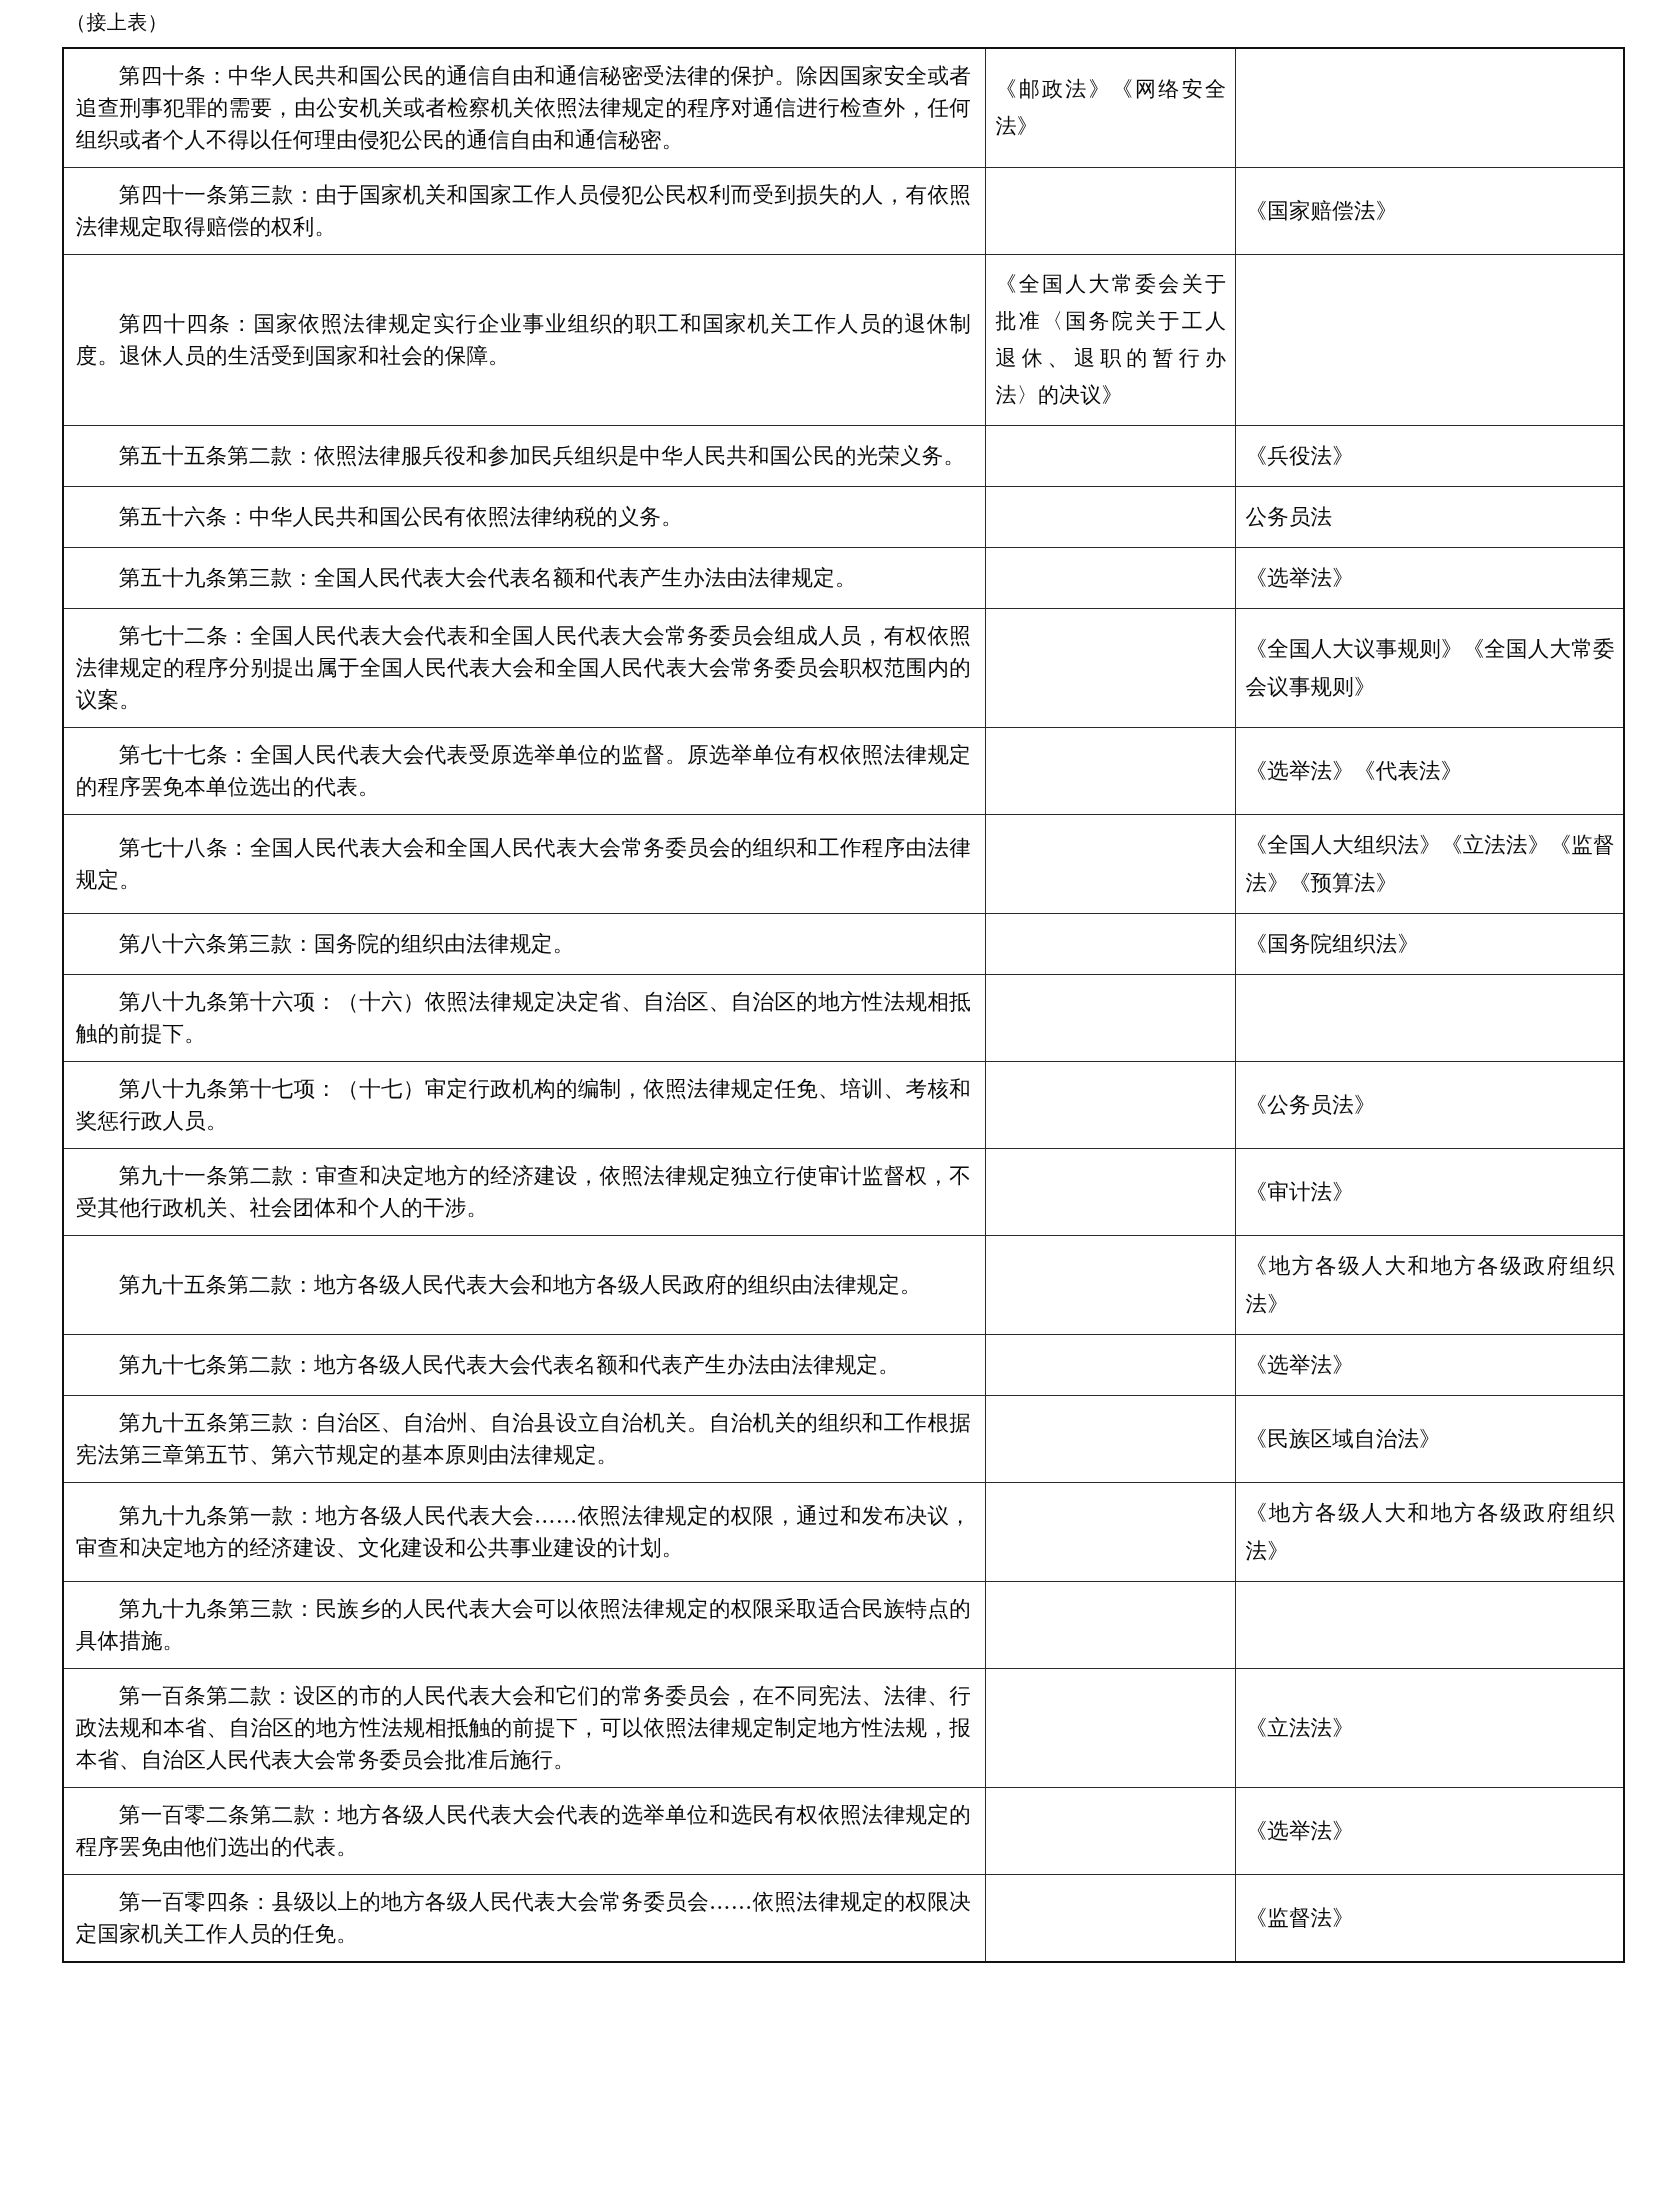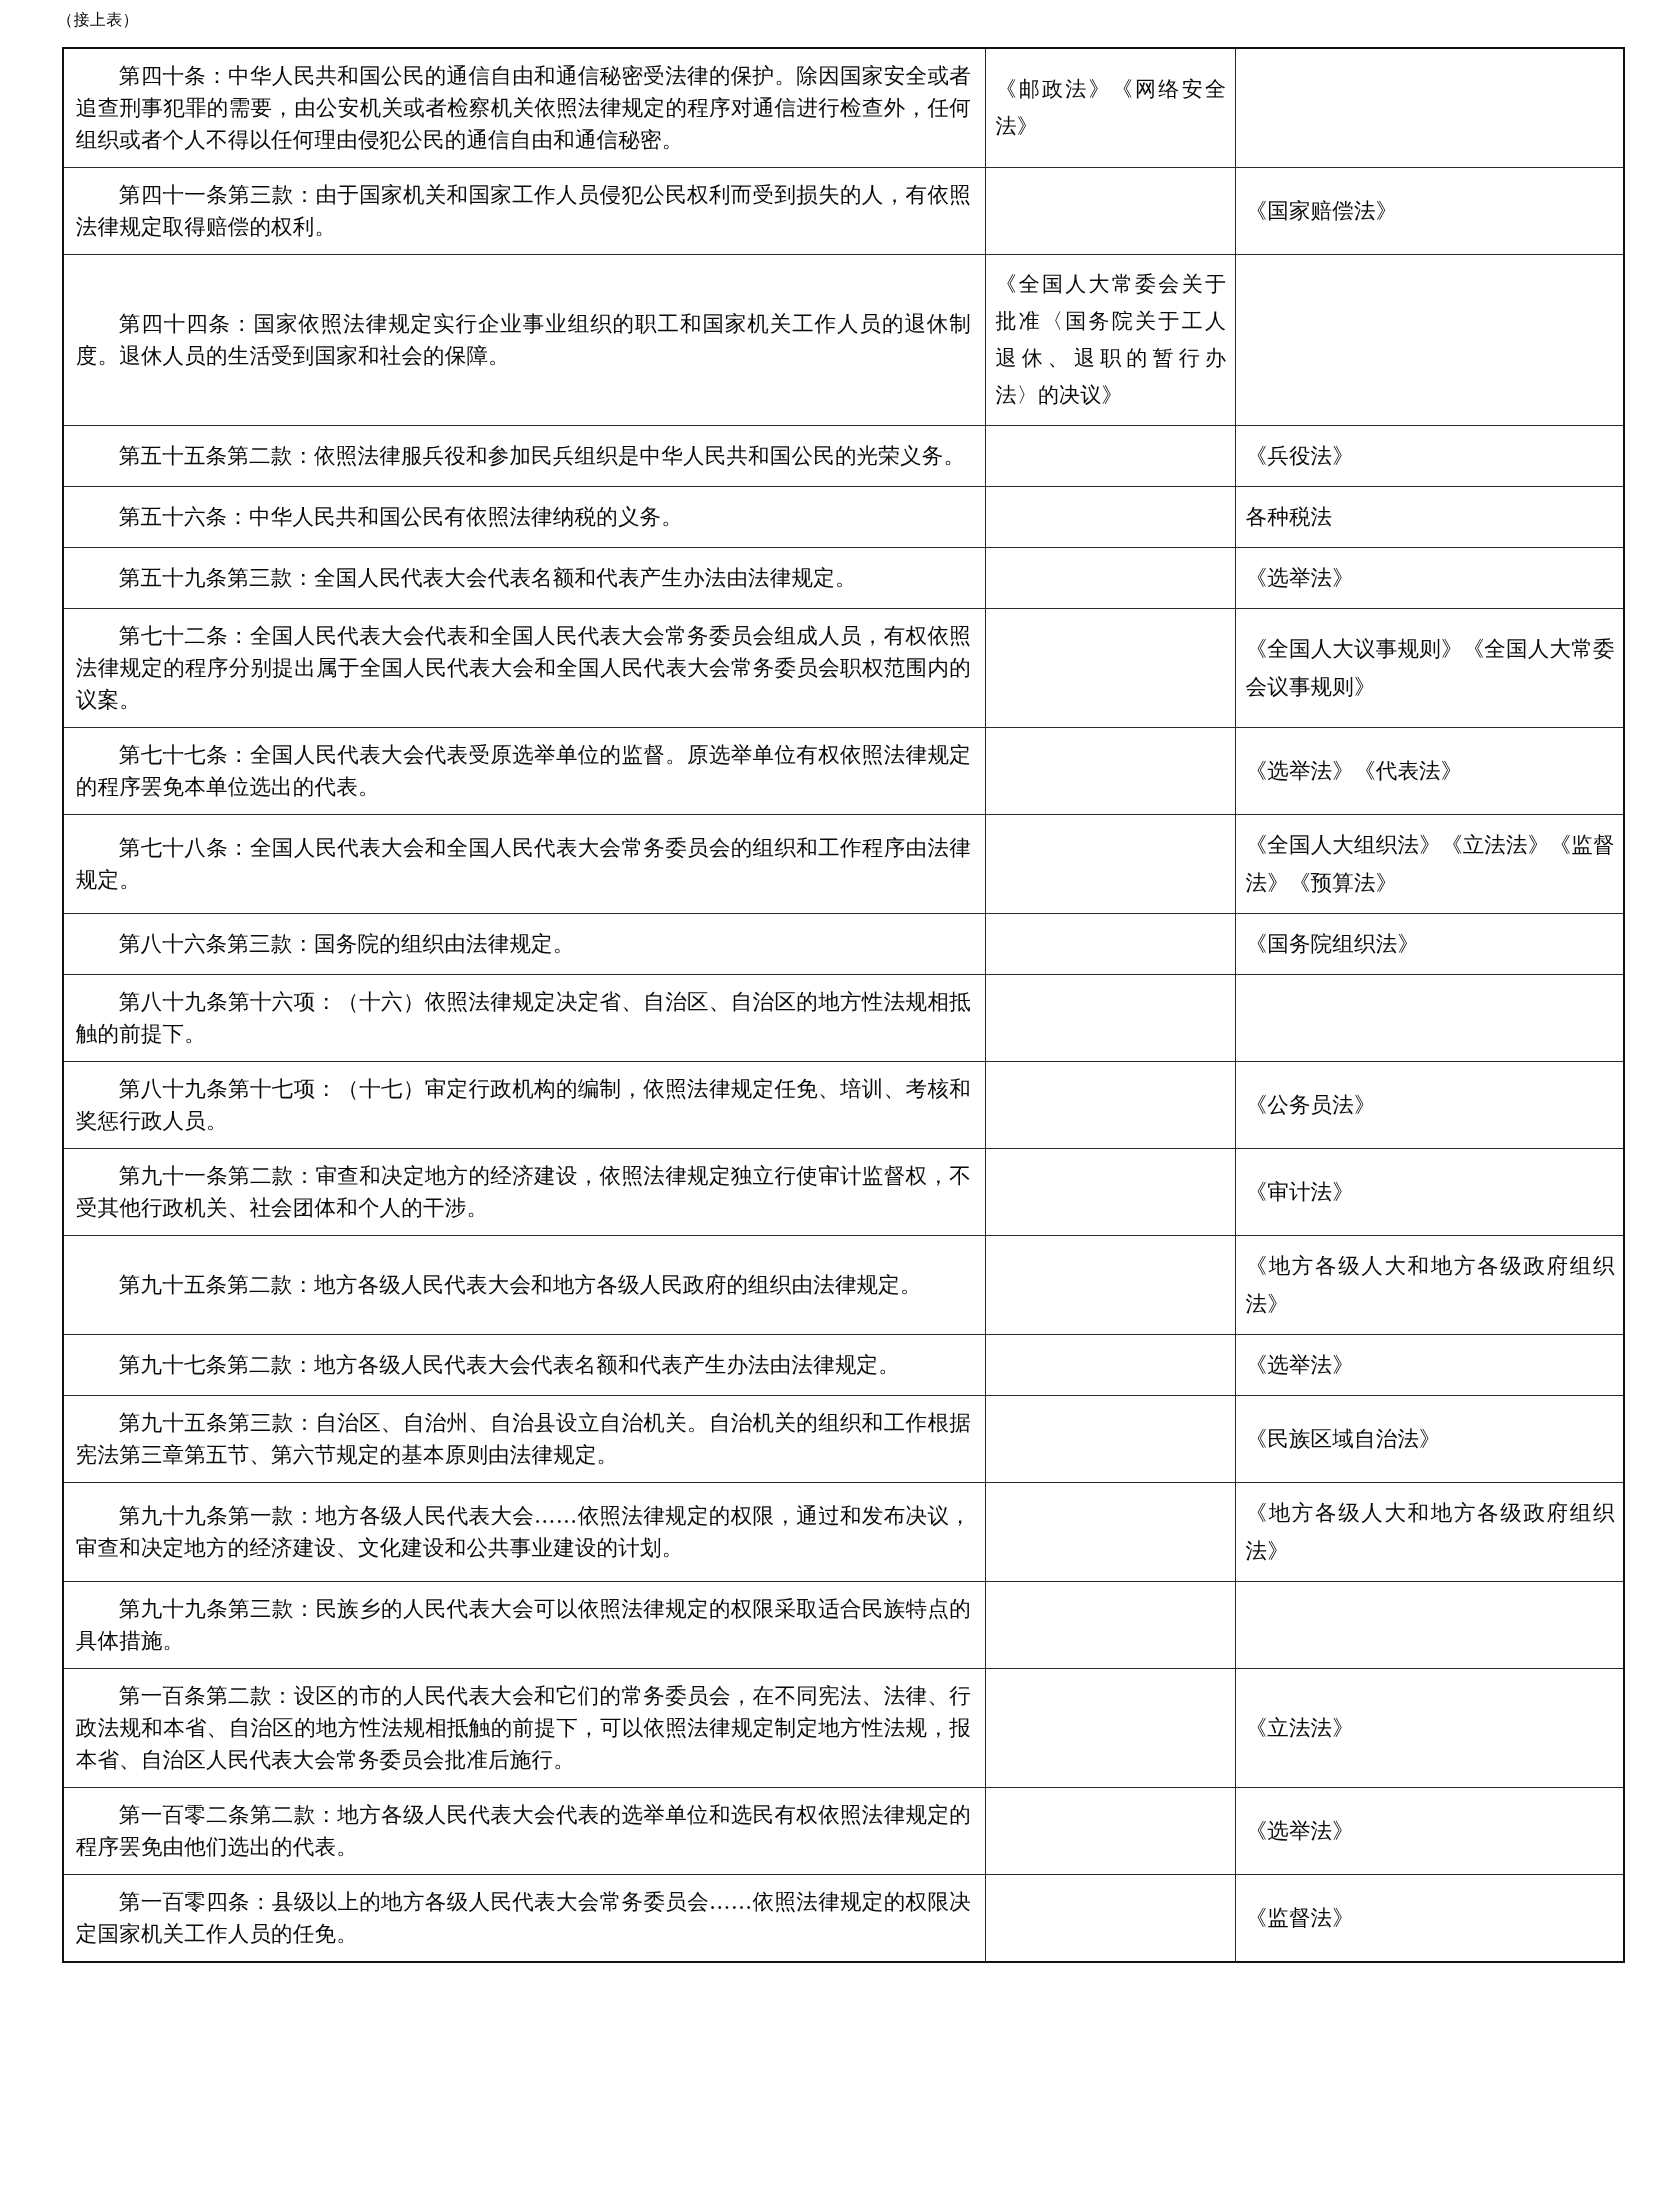--- a/index.html
+++ b/index.html
@@ -16,23 +16,23 @@
   }
   .page {
     position: relative;
     width: 1655px;
     min-height: 2205px;
     box-sizing: border-box;
     padding: 0;
   }
   .continuation-note {
     position: absolute;
-    left: 57px;
+    left: 66px;
     top: 11.8px;
-    font-size: 16px;
+    font-size: 20px;
     line-height: 1;
     letter-spacing: 0.4px;
     white-space: nowrap;
   }
   .table-wrap {
     position: absolute;
     left: 62px;
     top: 47px;
     width: 1560px;
   }
@@ -136,21 +136,21 @@
             </td>
           </tr>
           <tr>
             <td>
               <div class="cell-article">第五十六条：中华人民共和国公民有依照法律纳税的义务。</div>
             </td>
             <td>
               <div class="cell-law mid"></div>
             </td>
             <td>
-              <div class="cell-law">各种税法</div>
+              <div class="cell-law">公务员法</div>
             </td>
           </tr>
           <tr>
             <td>
               <div class="cell-article">第五十九条第三款：全国人民代表大会代表名额和代表产生办法由法律规定。</div>
             </td>
             <td>
               <div class="cell-law mid"></div>
             </td>
             <td>

